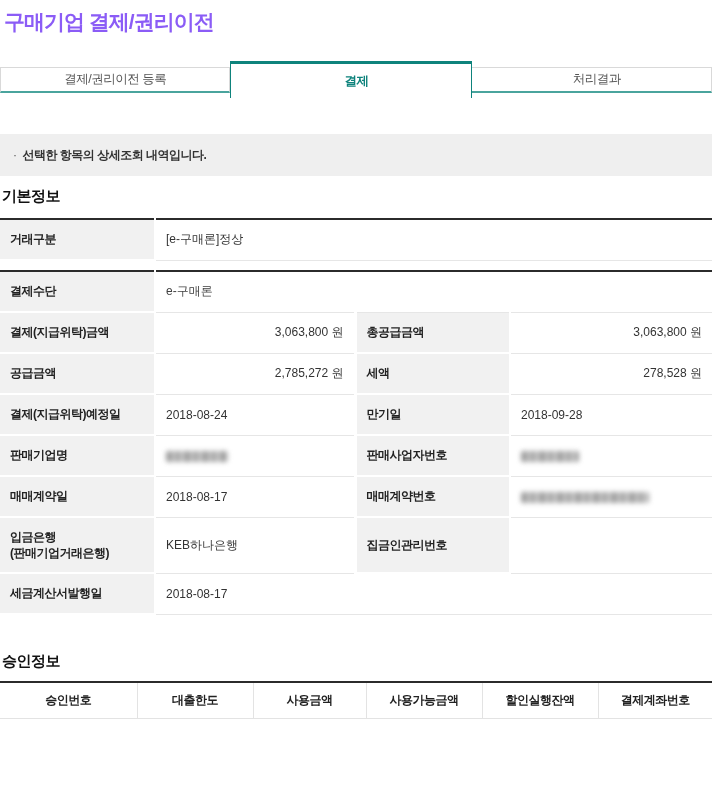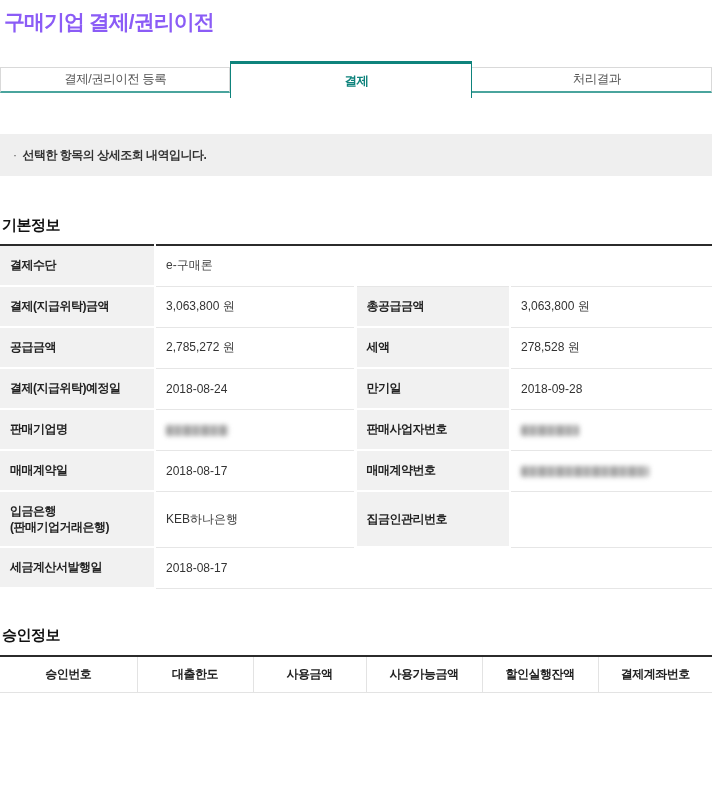--- a/index.html
+++ b/index.html
@@ -67,21 +67,21 @@
     color: #333;
   }
   .notice .bullet { margin-right: 6px; color: #555; font-weight: 400; }
 
   
   .section-heading {
     font-size: 15px;
     font-weight: 700;
     letter-spacing: -0.5px;
     color: #111;
-    margin: 40px 0 0 2px;
+    margin: 11px 0 0 2px;
   }
   .section-heading.second { margin-top: 37px; }
 
   
   table { border-collapse: collapse; width: 712px; table-layout: fixed; }
   .kv-table { margin-top: 12px; border-top: 2px solid #2b2b2b; }
   .kv-table.block2 { margin-top: 9px; }
   .kv-table th {
     background: #f1f1f1;
     font-size: 12px;
@@ -96,21 +96,21 @@
   }
   .kv-table th.mid { border-left: 3px solid #ffffff; }
   .kv-table td {
     font-size: 12px;
     color: #333;
     padding: 11px 10px;
     border-bottom: 1px solid #e6e6e6;
     background: #fff;
     vertical-align: middle;
   }
-  .kv-table td.num { }
+  .kv-table td.num { text-align: right; }
   .kv-table .teal { color: #404040; }
   .kv-table .two-line span { display: block; line-height: 1.35; }
 
   
   .appr-table { margin-top: 10px; border-top: 2px solid #2b2b2b; }
   .appr-table th {
     font-size: 12px;
     font-weight: 700;
     letter-spacing: -0.5px;
     color: #222;
@@ -153,20 +153,34 @@
     </div>
   </div>
 
   <div class="notice">
     <span class="bullet">·</span>
     <span>선택한 항목의 상세조회 내역입니다.</span>
   </div>
 
   <h2 class="section-heading">기본정보</h2>
 
+  <table class="kv-table">
+    <colgroup>
+        <col style="width:155px">
+        <col style="width:200px">
+        <col style="width:155px">
+        <col style="width:202px">
+      </colgroup>
+    <tbody>
+        <tr>
+      <th>거래구분</th>
+      <td colspan="3">[e-구매론]정상</td>
+    </tr>
+  </tbody>
+    </table>
 
   <table class="kv-table block2">
     <colgroup>
         <col style="width:155px">
         <col style="width:200px">
         <col style="width:155px">
         <col style="width:202px">
       </colgroup>
     <tbody>
         <tr>

